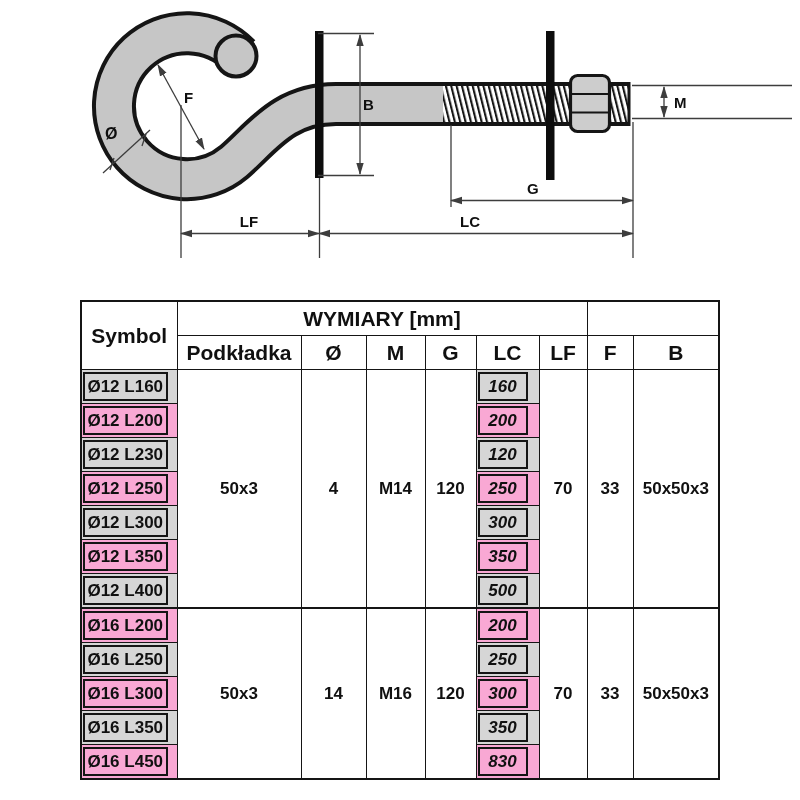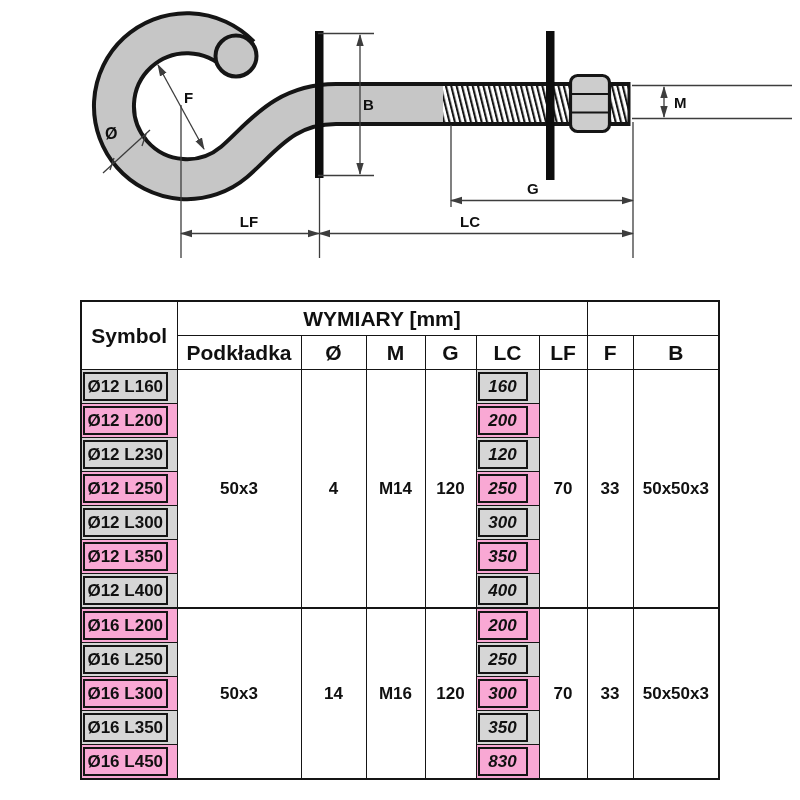--- a/index.html
+++ b/index.html
@@ -180,21 +180,21 @@
           </td>
           <td class="lc-td light">
             <div class="box">350</div>
           </td>
         </tr>
         <tr>
           <td class="sym-td shade">
             <div class="box">Ø12 L400</div>
           </td>
           <td class="lc-td shade">
-            <div class="box">400</div>
+            <div class="box">500</div>
           </td>
         </tr>
         <tr class="group-start">
           <td class="sym-td light">
             <div class="box">Ø16 L200</div>
           </td>
           <td rowspan="5">50x3</td>
           <td rowspan="5">14</td>
           <td rowspan="5">M16</td>
           <td rowspan="5">120</td>

